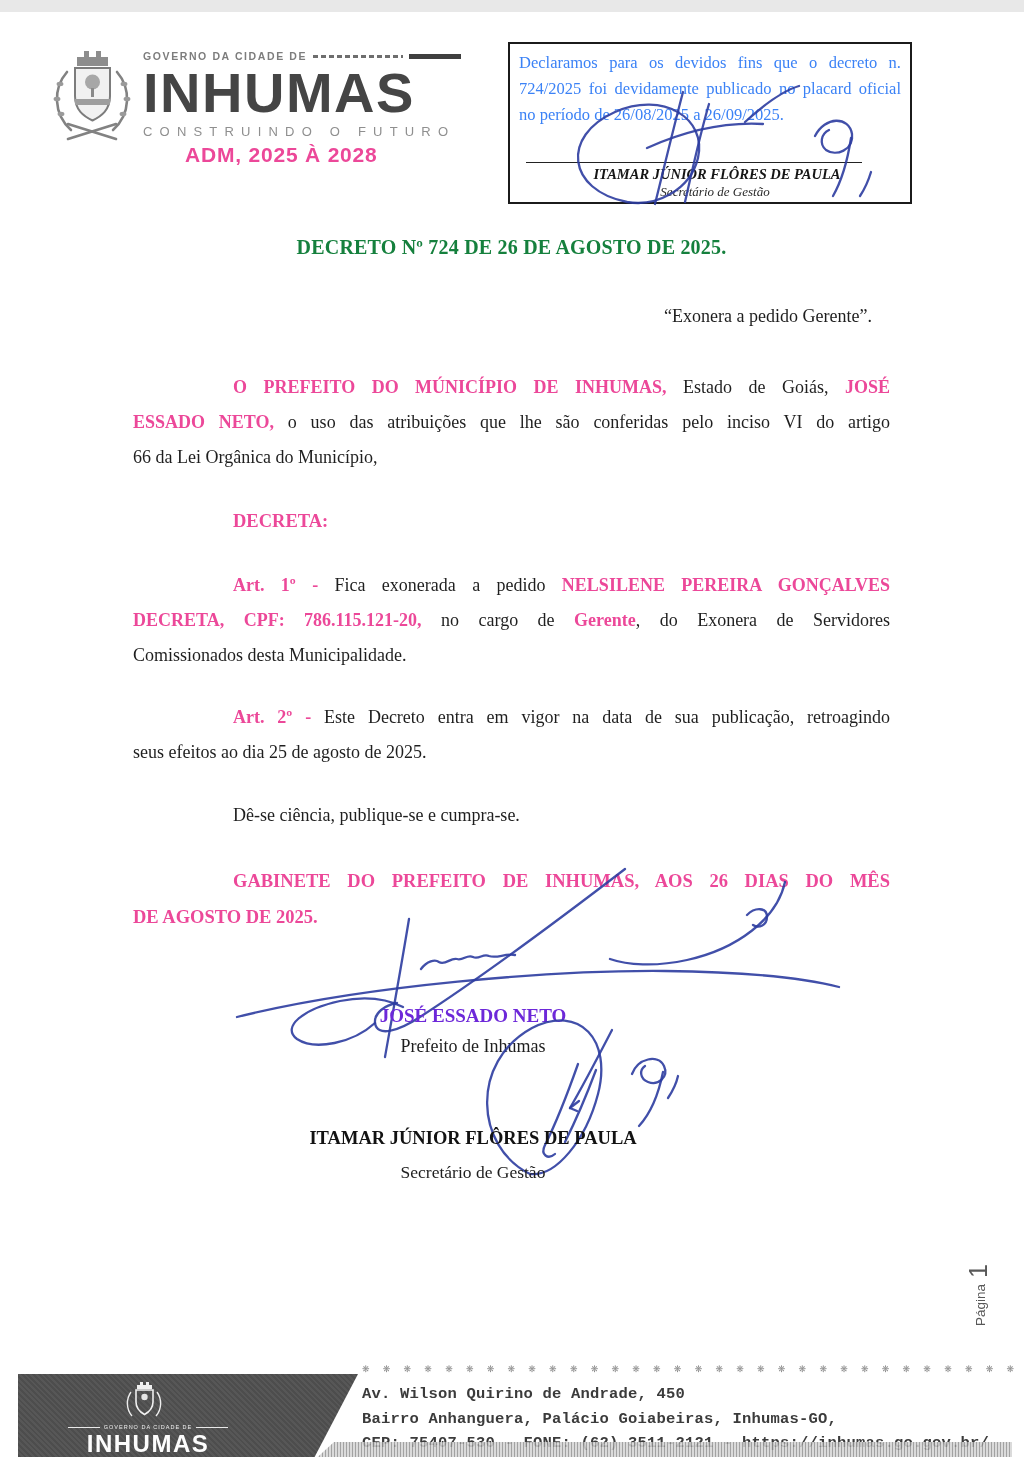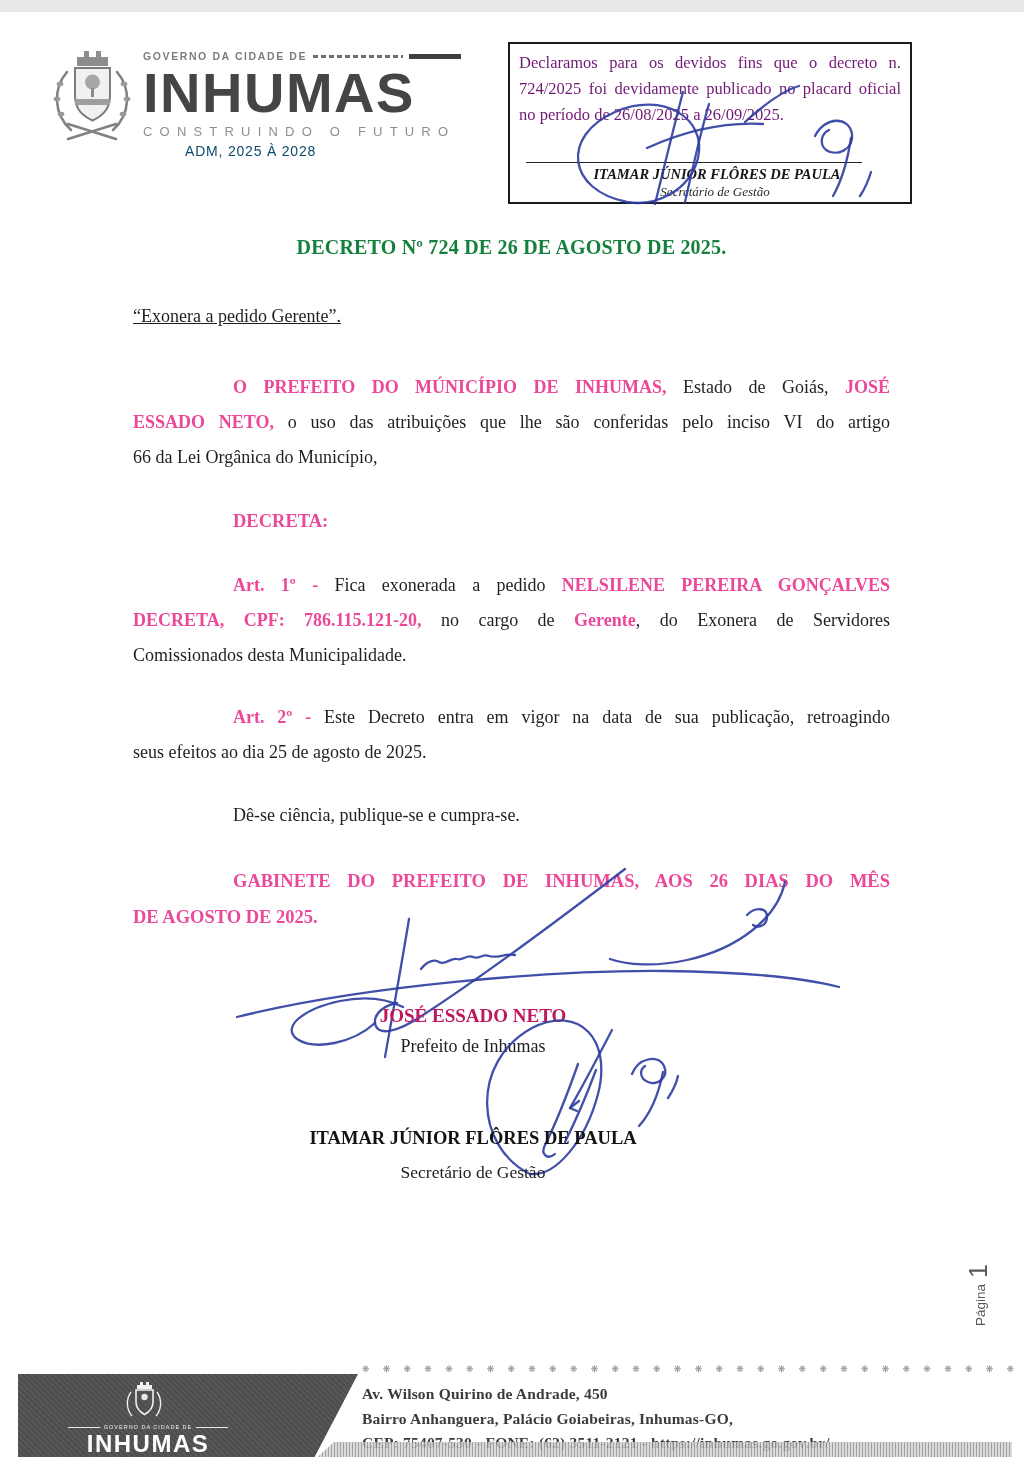--- a/index.html
+++ b/index.html
@@ -10,57 +10,57 @@
   }
   
   .hdr-crest{position:absolute;left:46px;top:32px;width:92px;height:102px;}
   .hdr-logo{position:absolute;left:143px;top:38px;width:318px;font-family:"Liberation Sans","DejaVu Sans",sans-serif;}
   .gov-row{display:flex;align-items:center;gap:6px;}
   .gov-label{font-size:10.5px;letter-spacing:1.6px;color:#7d7d7d;font-weight:bold;white-space:nowrap;}
   .gov-dashes{flex:1;height:3px;background:repeating-linear-gradient(90deg,#6e6e6e 0 5px,transparent 5px 8px);}
   .gov-solid{width:52px;height:5px;background:#3f3f3f;}
   .city-name{font-size:56px;font-weight:800;color:#454545;letter-spacing:1.5px;line-height:1;margin-top:3px;}
   .slogan{font-size:13px;color:#8f8f8f;letter-spacing:7.2px;margin-top:3px;white-space:nowrap;}
-  .adm{font-size:14px;font-weight:normal;color:#0c4a6e;letter-spacing:.8px;margin:4px 0 0 42px;}
+  .adm{font-size:21px;font-weight:bold;color:#ec4899;letter-spacing:.8px;margin:4px 0 0 42px;}
   
   .stamp{position:absolute;left:508px;top:30px;width:404px;height:162px;border:2px solid #1b1b1b;box-sizing:border-box;background:#fff;}
-  .stamp-text{position:absolute;left:9px;right:9px;top:6px;font-size:16.5px;line-height:26px;color:#701a75;}
+  .stamp-text{position:absolute;left:9px;right:9px;top:6px;font-size:16.5px;line-height:26px;color:#3b82f6;}
   .stamp-line{text-align:justify;text-align-last:justify;}
   .stamp-line.last{text-align-last:left;}
   .stamp-rule{position:absolute;left:16px;top:118px;width:336px;border-top:1.6px solid #222;}
   .stamp-name{position:absolute;left:0;right:0;top:122px;text-align:center;font-weight:bold;font-style:italic;font-size:14.5px;color:#161616;padding-left:14px;}
   .stamp-title{position:absolute;left:0;right:0;top:140px;text-align:center;font-style:italic;font-size:13px;color:#2a2a2a;padding-left:10px;}
   
   .line{position:absolute;left:133px;width:757px;font-size:18px;line-height:27px;color:#1f1f1f;}
   .just{text-align:justify;text-align-last:justify;}
   .ind{padding-left:100px;box-sizing:border-box;}
   .b{font-weight:bold;color:#ec4899;}
   .title{position:absolute;left:133px;width:757px;top:224px;text-align:center;font-size:20px;font-weight:bold;color:#15803d;letter-spacing:.2px;}
-  .epigraph{position:absolute;left:133px;width:749px;top:294px;font-size:18px;text-decoration:underline;}
+  .epigraph{position:absolute;left:123px;width:749px;top:294px;text-align:right;font-size:18px;}
   .center-block{position:absolute;left:133px;width:680px;text-align:center;}
   
   .ink{position:absolute;pointer-events:none;}
   .ink path{fill:none;stroke:#2c3ca0;stroke-width:2.3;stroke-linecap:round;stroke-linejoin:round;opacity:.9;}
   
   .page-num{position:absolute;left:968px;top:1314px;width:96px;transform:rotate(-90deg);transform-origin:0 0;
     font-family:"Liberation Sans","DejaVu Sans",sans-serif;color:#585858;font-size:13.5px;white-space:nowrap;display:flex;align-items:flex-end;gap:6px;}
   .page-num .num{font-size:25px;line-height:.8;}
   
   .f-block{position:absolute;left:18px;top:1362px;width:340px;height:91px;background:#4d4d4d;
     background-image:repeating-linear-gradient(45deg,rgba(255,255,255,.06) 0 2px,transparent 2px 4px);
     clip-path:polygon(0 0,100% 0,86% 100%,0 100%);
     font-family:"Liberation Sans","DejaVu Sans",sans-serif;color:#fff;}
   .f-crest{position:absolute;left:107px;top:6px;width:38px;height:42px;}
   .f-gov-row{position:absolute;left:50px;top:50px;width:160px;display:flex;align-items:center;gap:4px;}
   .f-gov-row .ln{flex:1;height:1px;background:#e8e8e8;}
   .f-gov-label{font-size:5.5px;letter-spacing:1px;white-space:nowrap;color:#eee;}
   .f-city{position:absolute;left:50px;top:56px;width:160px;text-align:center;font-size:24px;font-weight:800;letter-spacing:1.5px;color:#fdfdfd;}
   .f-slogan{position:absolute;left:50px;top:82px;width:160px;text-align:center;font-size:6px;letter-spacing:3px;color:#dcdcdc;white-space:nowrap;}
   .f-deco{position:absolute;left:362px;top:1352px;width:655px;font-size:9px;letter-spacing:5.5px;color:#8c8c8c;white-space:nowrap;overflow:hidden;}
-  .f-addr{position:absolute;left:362px;top:1370px;width:650px;font-family:Liberation Serif, serif;
+  .f-addr{position:absolute;left:362px;top:1370px;width:650px;font-family:Liberation Mono, monospace;
     font-size:15.5px;font-weight:bold;color:#3b3b3b;line-height:24.5px;letter-spacing:.2px;}
   .f-strip{position:absolute;left:310px;top:1430px;width:702px;height:22px;
     background:repeating-linear-gradient(90deg,#929292 0 1px,#d4d4d4 1px 3px);
     clip-path:polygon(24px 0,100% 0,100% 100%,0 100%);opacity:.85;}
   .crest-stroke{fill:none;stroke:#828282;stroke-width:2.6;stroke-linecap:round;}
 </style>
 </head>
 <body>
 
 <div class="page">
@@ -147,21 +147,21 @@
   <svg class="ink" style="left:225px;top:855px;" width="620" height="200" viewBox="0 0 620 200">
     <path d="M400,2 C340,48 260,108 195,150 C172,165 152,170 150,156 C149,146 160,138 172,136"></path>
     <path d="M184,52 C177,95 168,145 160,190"></path>
     <path d="M196,102 C202,94 210,92 214,95 C220,99 226,90 232,92 C238,94 242,87 248,90 C254,93 258,86 264,89 C272,92 280,86 290,88"></path>
     <path d="M560,15 C552,52 512,82 462,93 C430,100 402,98 385,92"></path>
     <path d="M12,150 C140,118 330,103 440,104 C520,105 575,110 614,120"></path>
     <path d="M150,156 C128,176 90,184 72,172 C56,160 78,142 115,134 C140,129 162,132 178,140"></path>
     <path d="M522,48 C530,40 542,40 542,50 C542,58 534,62 528,58"></path>
   </svg>
 
-  <div class="center-block" style="top:993px;font-size:19px;font-weight:bold;color:#be185d;">JOSÉ ESSADO NETO</div>
+  <div class="center-block" style="top:993px;font-size:19px;font-weight:bold;color:#6d28d9;">JOSÉ ESSADO NETO</div>
   <div class="center-block" style="top:1024px;font-size:18px;">Prefeito de Inhumas</div>
 
   <svg class="ink" style="left:450px;top:1000px;" width="250" height="175" viewBox="0 0 250 175">
     <path d="M80,162 C25,135 20,50 82,16 C130,-8 162,28 148,82 C136,128 106,165 80,162"></path>
     <path d="M128,52 C116,86 104,115 95,133 C90,143 98,148 105,142"></path>
     <path d="M146,58 C134,90 124,112 115,130"></path>
     <path d="M162,18 C148,45 133,74 120,96"></path>
     <path d="M120,96 L129,89 M120,96 L127,99"></path>
     <path d="M182,62 C188,46 208,42 214,54 C219,65 208,74 198,70 C190,67 189,58 195,54"></path>
     <path d="M213,60 C208,85 200,102 189,114"></path>

